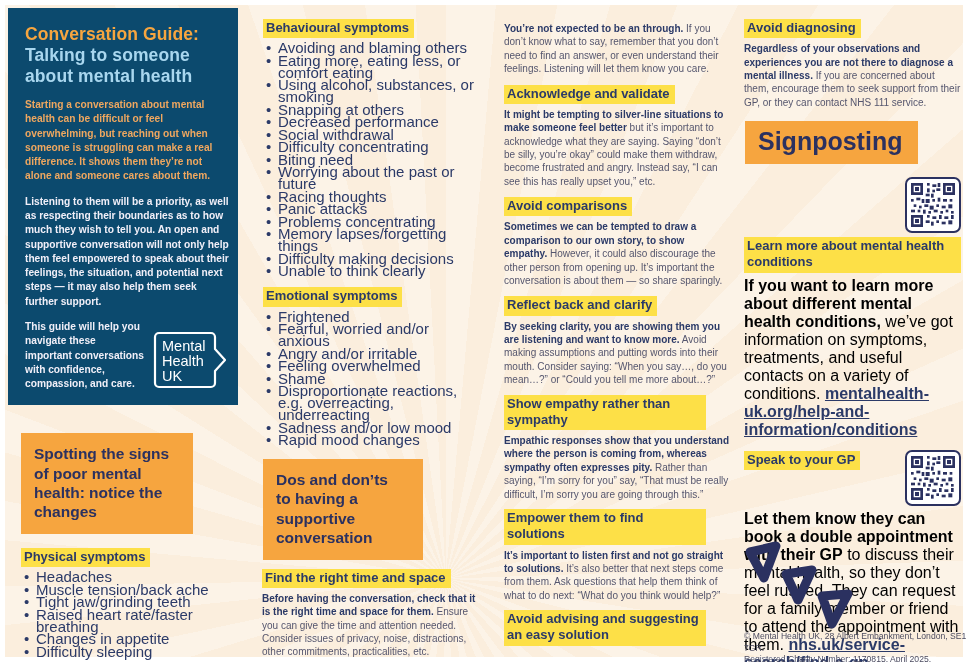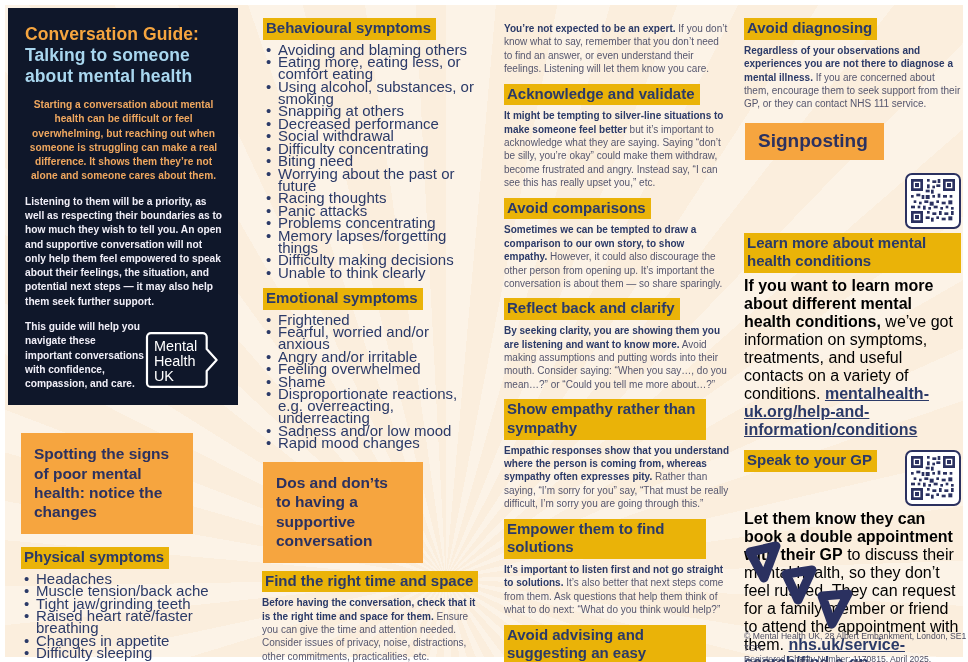--- a/index.html
+++ b/index.html
@@ -10,39 +10,39 @@
            background:#fbeedd;
            background-image:repeating-conic-gradient(from 0deg at 46% 88%,
              rgba(255,255,255,0.30) 0deg 5deg, rgba(255,255,255,0) 5deg 11deg); }
   .col { position:absolute; }
   .col1 { left:8px;  top:8px;  width:232px; }
   .col2 { left:262px; top:18px; width:222px; }
   .col3 { left:504px; top:18px; width:226px; }
   .col4 { left:744px; top:18px; width:217px; }
 
   
-  .intro-box { background:#0f172a; color:#f1eff8; padding:16px 16px 14px 17px; width:230px; min-height:317px; }
+  .intro-box { background:#0c4a6e; color:#f1eff8; padding:16px 8px 14px 17px; width:230px; min-height:317px; }
   .intro-title { font-size:17.5px; font-weight:700; line-height:1.2; letter-spacing:0.1px; }
   .intro-title .accent { color:#f6a53f; display:block; }
   .intro-title .main { color:#a9d7ef; display:block; }
   .intro-p { font-size:10.2px; line-height:1.4; margin-top:11px; font-weight:600; }
-  .intro-p.lead { color:#efa75f; font-weight:700;text-align:center; }
+  .intro-p.lead { color:#efa75f; font-weight:700; }
   .intro-bottom { display:flex; margin-top:11px; align-items:flex-start; }
   .intro-bottom .intro-p { margin-top:0; width:120px; }
   .mhuk-logo { margin-left:auto; margin-top:10px; }
 
   
   .orange-box { background:#f6a53f; color:#2b3160; font-weight:700; }
   .spot-box { width:172px; margin:28px 0 0 13px; padding:11px 12px 12px 13px; font-size:15.5px; line-height:1.25; }
   .dos-box  { width:160px; margin:13px 0 0 1px; padding:11px 28px 12px 13px; font-size:15.5px; line-height:1.25; }
-  .sign-box { display:inline-block; margin:12px 0 2px 1px; padding:8px 16px 10px 13px; font-size:19px; line-height:1; }
-
-  
-  .hl { display:inline-block; background:#eab308; color:#2b3a68; font-weight:700;
-        font-size:15px; line-height:1.25; padding:1px 5px 2px 3px; }
+  .sign-box { display:inline-block; margin:12px 0 2px 1px; padding:8px 16px 10px 13px; font-size:25px; line-height:1; }
+
+  
+  .hl { display:inline-block; background:#fde047; color:#2b3a68; font-weight:700;
+        font-size:13px; line-height:1.25; padding:1px 5px 2px 3px; }
   .col3 .hl { max-width:202px; }
 
   
   .sym-head-wrap { margin:13px 0 4px 13px; }
   .col2 .sym-head-wrap { margin:0 0 4px 1px; }
   .col2 .sym-head-wrap.second { margin-top:9px; }
   ul.sym { list-style:none; margin:2px 0 0 16px; }
   .col2 ul.sym { margin-left:4px; }
   ul.sym li { position:relative; padding-left:12px; font-size:15px; font-weight:400;
               color:#2b3a68; line-height:12px; margin-bottom:0.5px; }
@@ -234,21 +234,21 @@
     </div>
     <div class="tip">
       <span class="hl">Actively listen without judgement</span>
       <p><b>Ensure they feel able to share</b> <span>as much or as little as they are comfortable to — without being judged.</span></p>
     </div>
 
   </div>
 
   <div class="col col3">
     <div class="tip">
-      <p><b>You’re not expected to be an expert.</b> <span>If you don’t know what to say, remember that you don’t need to find an answer, or even understand their feelings. Listening will let them know you care.</span></p>
+      <p><b>You’re not expected to be an through.</b> <span>If you don’t know what to say, remember that you don’t need to find an answer, or even understand their feelings. Listening will let them know you care.</span></p>
     </div>
     <div class="tip">
       <span class="hl">Acknowledge and validate</span>
       <p><b>It might be tempting to silver-line situations to make someone feel better</b> <span>but it’s important to acknowledge what they are saying. Saying “don’t be silly, you’re okay” could make them withdraw, become frustrated and angry. Instead say, “I can see this has really upset you,” etc.</span></p>
     </div>
     <div class="tip">
       <span class="hl">Avoid comparisons</span>
       <p><b>Sometimes we can be tempted to draw a comparison to our own story, to show empathy.</b> <span>However, it could also discourage the other person from opening up. It’s important the conversation is about them — so share sparingly.</span></p>
     </div>
     <div class="tip">

